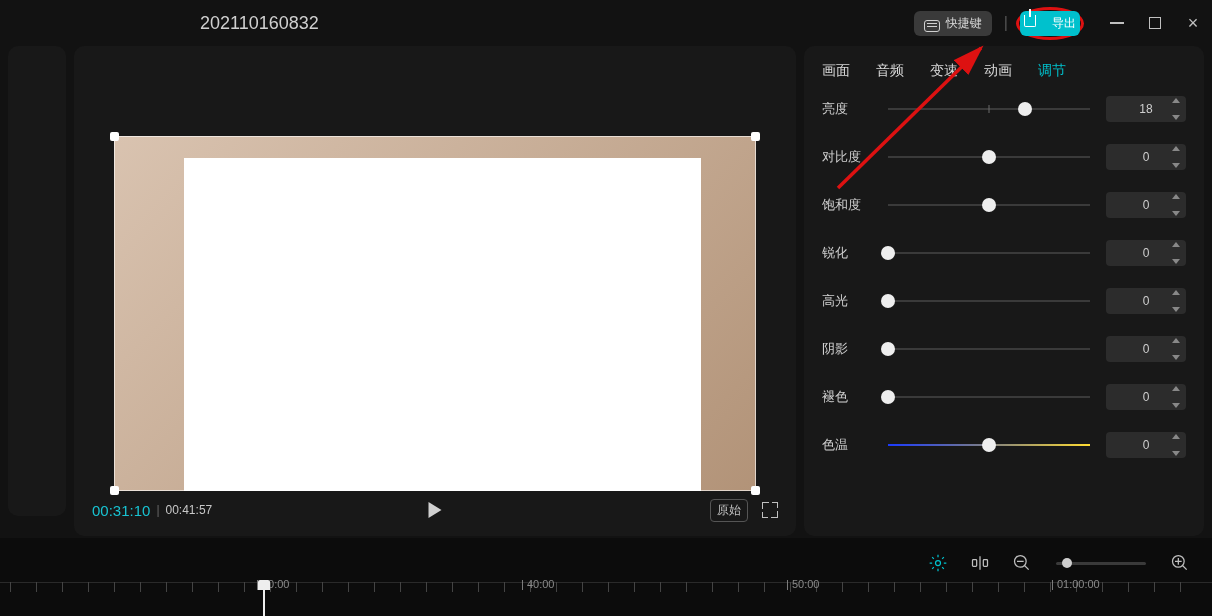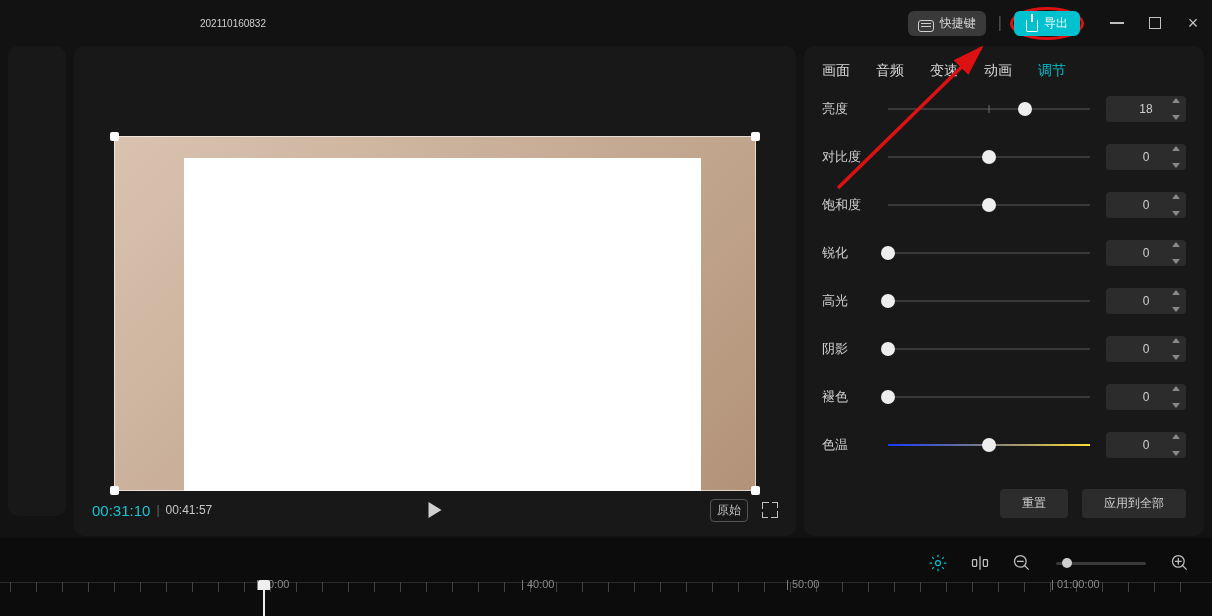--- a/index.html
+++ b/index.html
@@ -1,27 +1,27 @@
 <!DOCTYPE html>
 <html><head>
 <meta charset="utf-8">
 <style>
   * { box-sizing: border-box; margin: 0; padding: 0; font-family: "Microsoft YaHei", Arial, sans-serif; }
   body { width: 1212px; height: 616px; background: #121212; color: #d9d9d9; overflow: hidden; position: relative; }
 
   
   .titlebar { height: 46px; display: flex; align-items: center; padding: 0 12px; background: #121212; }
-  .titlebar .title { margin-left: 188px; font-size: 10px; color: #d0d0d0; }
+  .titlebar .title { margin-left: 188px; font-size: 18px; color: #d0d0d0; }
   .titlebar .right { margin-left: auto; display: flex; align-items: center; gap: 12px; }
   .kbd-btn { display: flex; align-items: flex-end; gap: 6px; background: #3a3a3a; border-radius: 6px; padding: 4px 10px; font-size: 12px; color: #d9d9d9; }
   .kbd-btn .kbd-icon { width: 16px; height: 12px; border: 1.2px solid #d0d0d0; border-radius: 3px; position: relative; }
   .kbd-btn .kbd-icon::before { content:""; position:absolute; left:2px; right:2px; top:2px; height:1px; background:#d0d0d0; box-shadow:0 3px 0 #d0d0d0; }
   .sep { color:#555; }
   .export-wrap { position: relative; }
-  .export-btn { display: flex; align-items: flex-end; gap: 6px; background: #00c1cd; color: #fff; padding: 4px 12px; border-radius: 6px; font-size: 12px; position: relative; z-index: 2; }
+  .export-btn { display: flex; align-items: flex-start; gap: 16px; background: #00c1cd; color: #fff; padding: 4px 4px; border-radius: 6px; font-size: 12px; position: relative; z-index: 2; }
   .export-btn .exp-icon { display:inline-block; width:12px; height:12px; border:1.4px solid #fff; border-top:none; border-radius:0 0 2px 2px; position:relative; }
   .export-btn .exp-icon::before { content:""; position:absolute; left:4px; top:-6px; width:2px; height:8px; background:#fff; }
   .export-circle { position:absolute; inset:-4px; border:3px solid #d11; border-radius:50%; z-index:1; pointer-events:none; }
   .win-btns { display:flex; align-items:center; gap:24px; margin-left:18px; }
   .win-btn { width:14px; height:14px; color:#c0c0c0; display:flex; align-items:center; justify-content:center; font-size:16px; }
   .win-min { height:2px; width:14px; background:#c0c0c0; }
   .win-max { width:12px; height:12px; border:1.3px solid #c0c0c0; }
   .win-close { font-size:18px; line-height:14px; }
 
   
@@ -267,24 +267,20 @@
           </div>
           <div class="valbox">
             <span>0</span>
             <div class="spin">
               <div class="up"></div>
               <div class="dn"></div>
             </div>
           </div>
         </div>
       </div>
-    <div class="inspector-footer">
-      <div class="footer-btn">重置</div>
-      <div class="footer-btn">应用到全部</div>
-    </div>
   </div>
 </div>
 
 <div class="bottom">
   <div class="tool-row">
     <span class="tool-icon accent">
       <svg viewBox="0 0 24 24">
           <circle cx="12" cy="12" r="3"></circle>
           <path d="M12 2v3M12 19v3M2 12h3M19 12h3M5 5l2 2M17 17l2 2M19 5l-2 2M5 19l2-2"></path>
         </svg>

